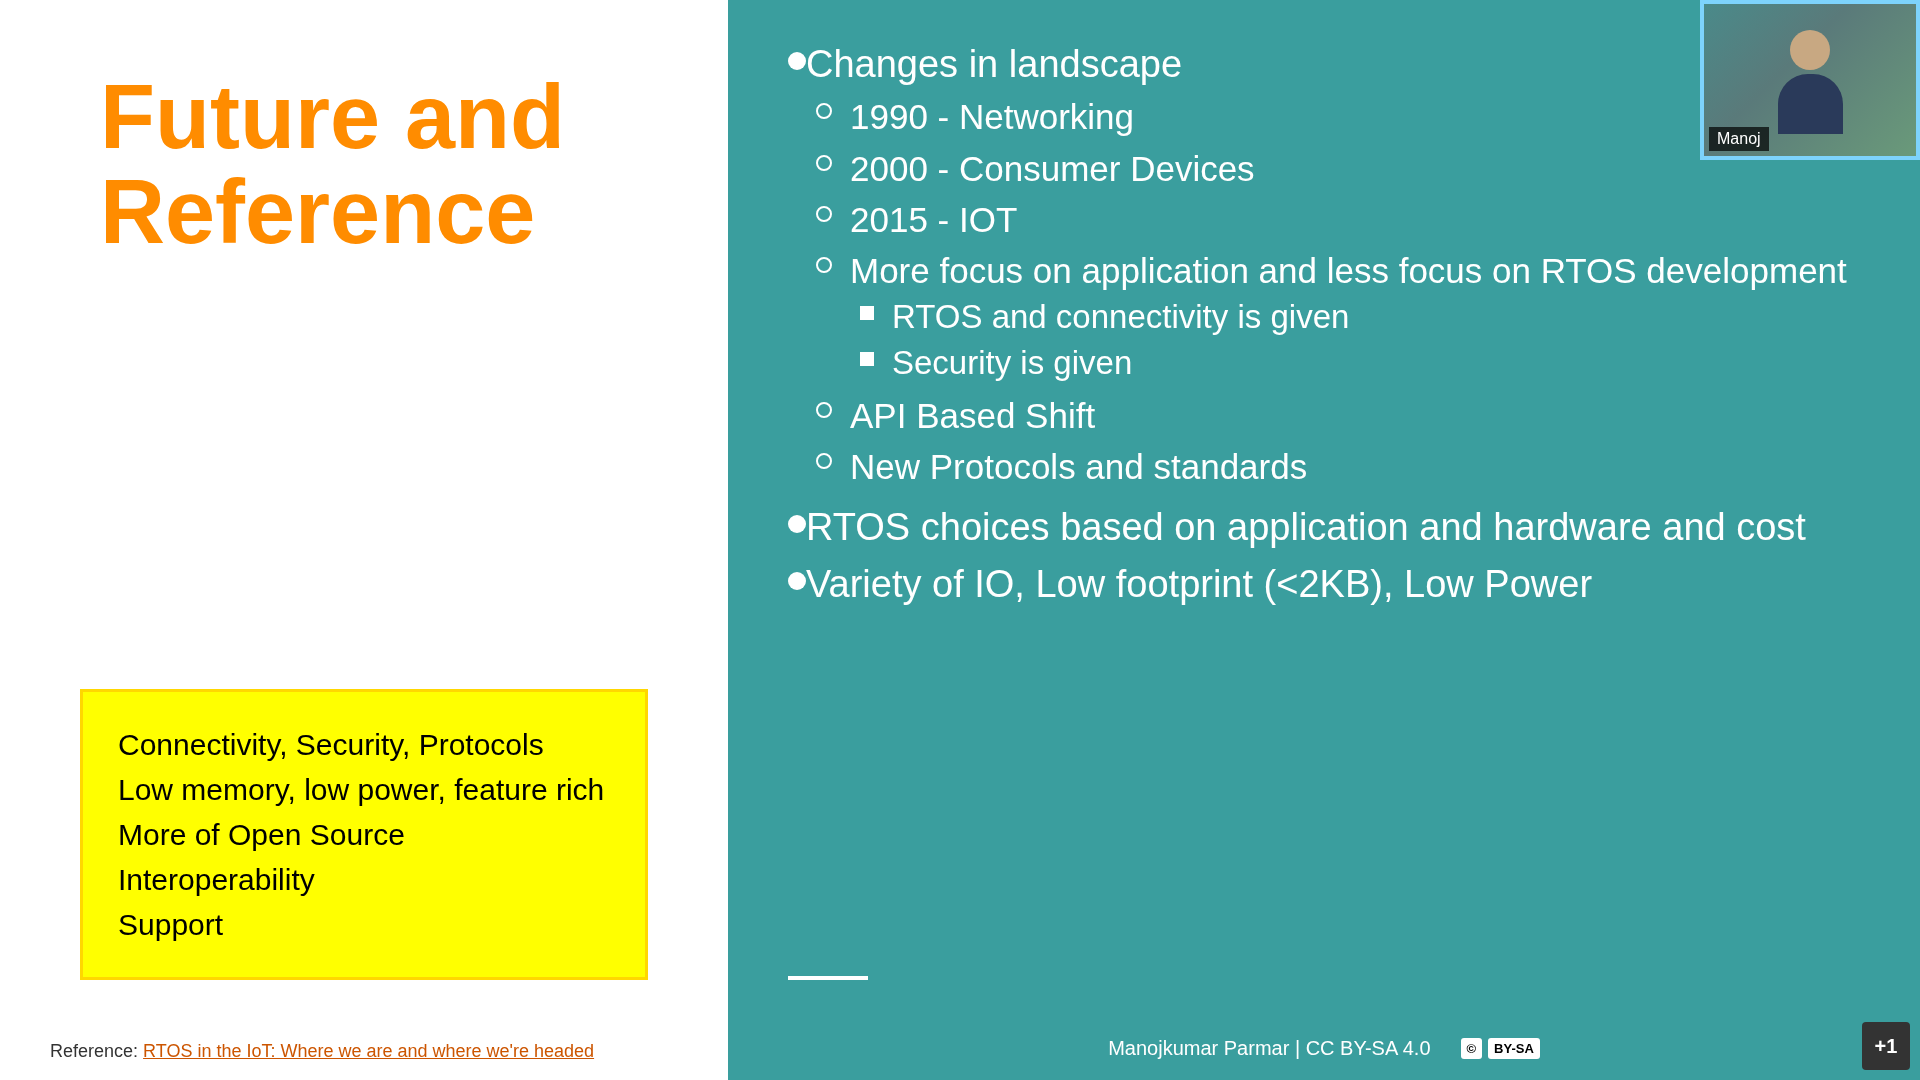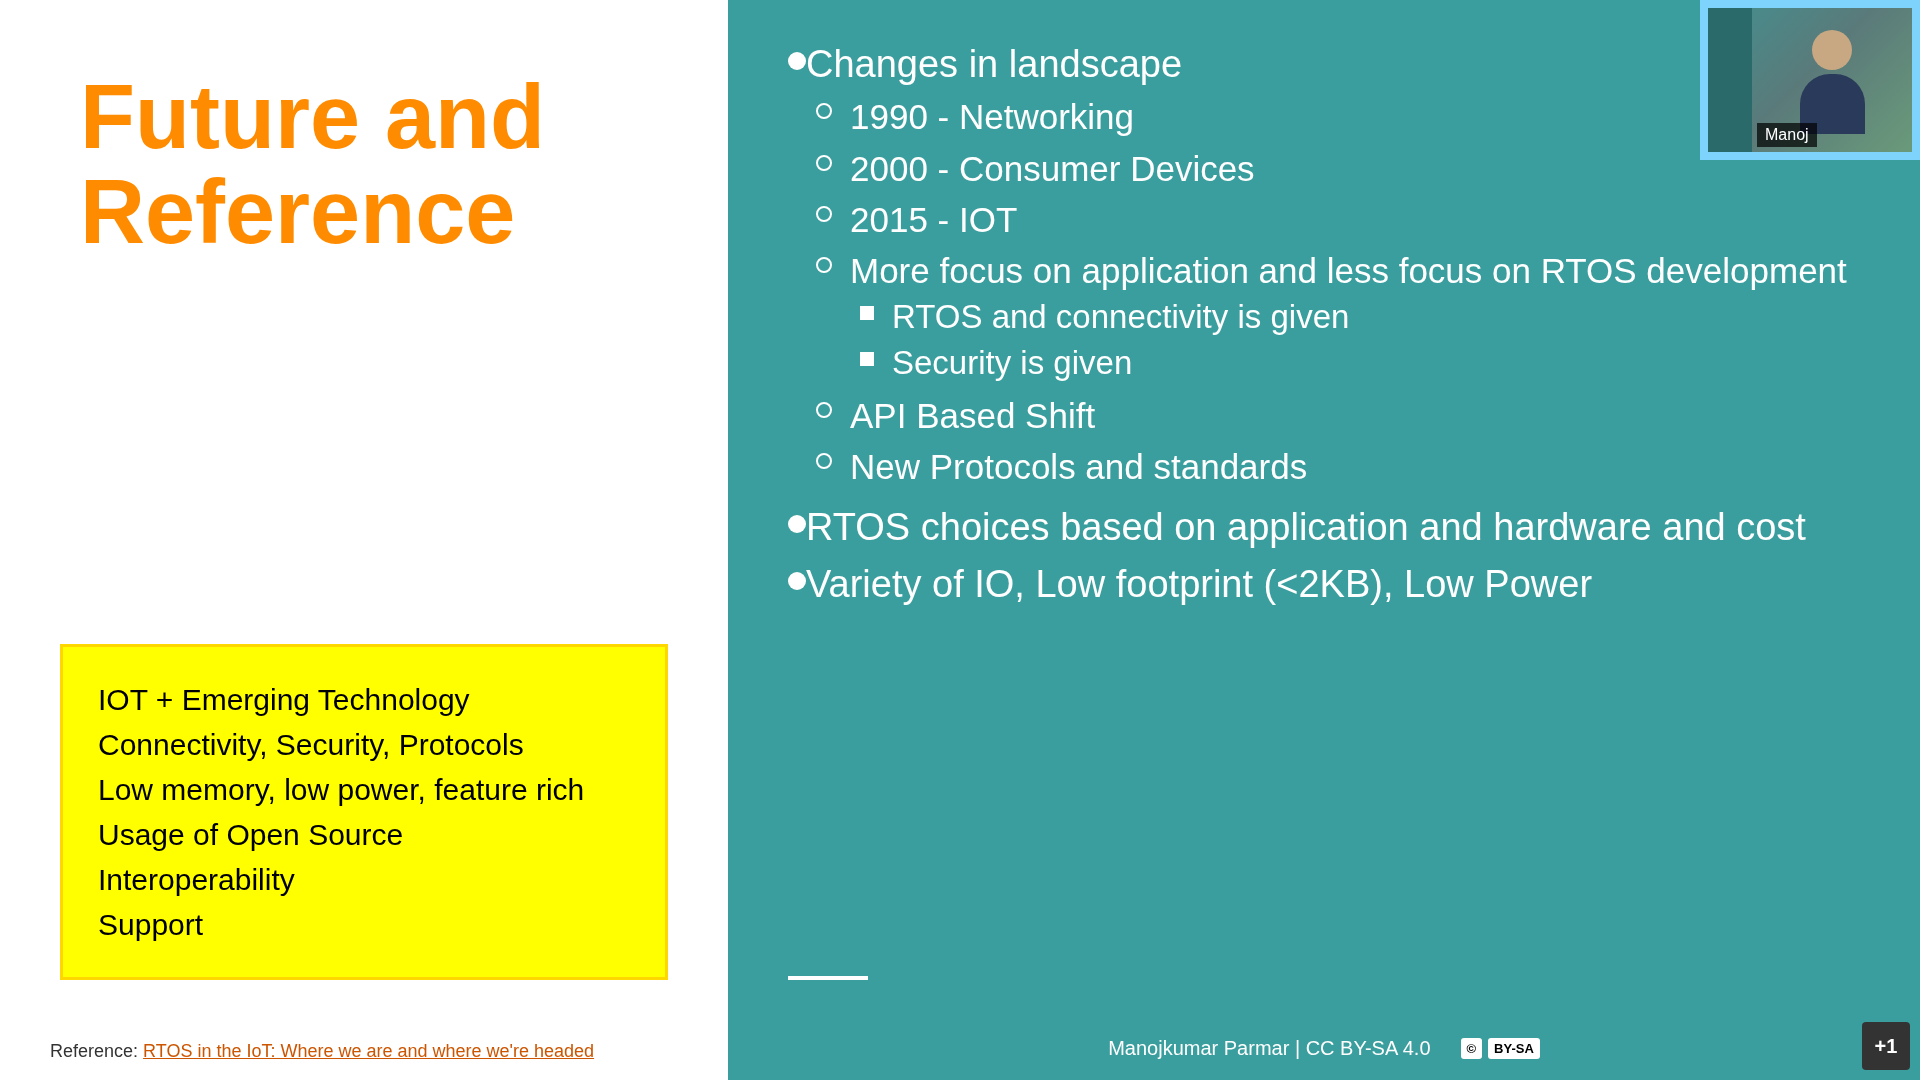--- a/index.html
+++ b/index.html
@@ -12,21 +12,21 @@
     }
 
     
     .left-panel {
       width: 728px;
       height: 1080px;
       background: #ffffff;
       position: relative;
       display: flex;
       flex-direction: column;
-      padding: 40px 50px;
+      padding: 40px 70px;
     }
 
     .slide-title {
       font-size: 90px;
       font-weight: 900;
       color: #FF8C00;
       line-height: 1.05;
       margin-top: 30px;
       margin-left: 30px;
     }
@@ -77,25 +77,24 @@
     }
 
     
     .video-overlay {
       position: absolute;
       top: 0;
       right: 0;
       width: 220px;
       height: 160px;
       background: #2a6a6a;
-      border: 8px solid #7dd3fc;
+      border: 4px solid #7dd3fc;
       overflow: hidden;
       display: flex;
       flex-direction: column;
-      padding-left: 44px;
     }
 
     .video-frame {
       flex: 1;
       background: linear-gradient(135deg, #4a8a8a 0%, #5a7a7a 40%, #6a9a7a 100%);
       position: relative;
       display: flex;
       align-items: center;
       justify-content: center;
     }
@@ -274,24 +273,23 @@
 <body>
 
 <div class="left-panel">
   <h1 class="slide-title">
     <span>Future and</span><br>
     <span>Reference</span>
   </h1>
 
   <div class="yellow-box">
     <ul>
-      <li>IOT + Emerging Technology</li>
       <li>Connectivity, Security, Protocols</li>
       <li>Low memory, low power, feature rich</li>
-      <li>Usage of Open Source</li>
+      <li>More of Open Source</li>
       <li>Interoperability</li>
       <li>Support</li>
     </ul>
   </div>
 
   <div class="reference">
     <span>Reference: </span><a href="#">RTOS in the IoT: Where we are and where we're headed</a>
   </div>
 </div>
 

